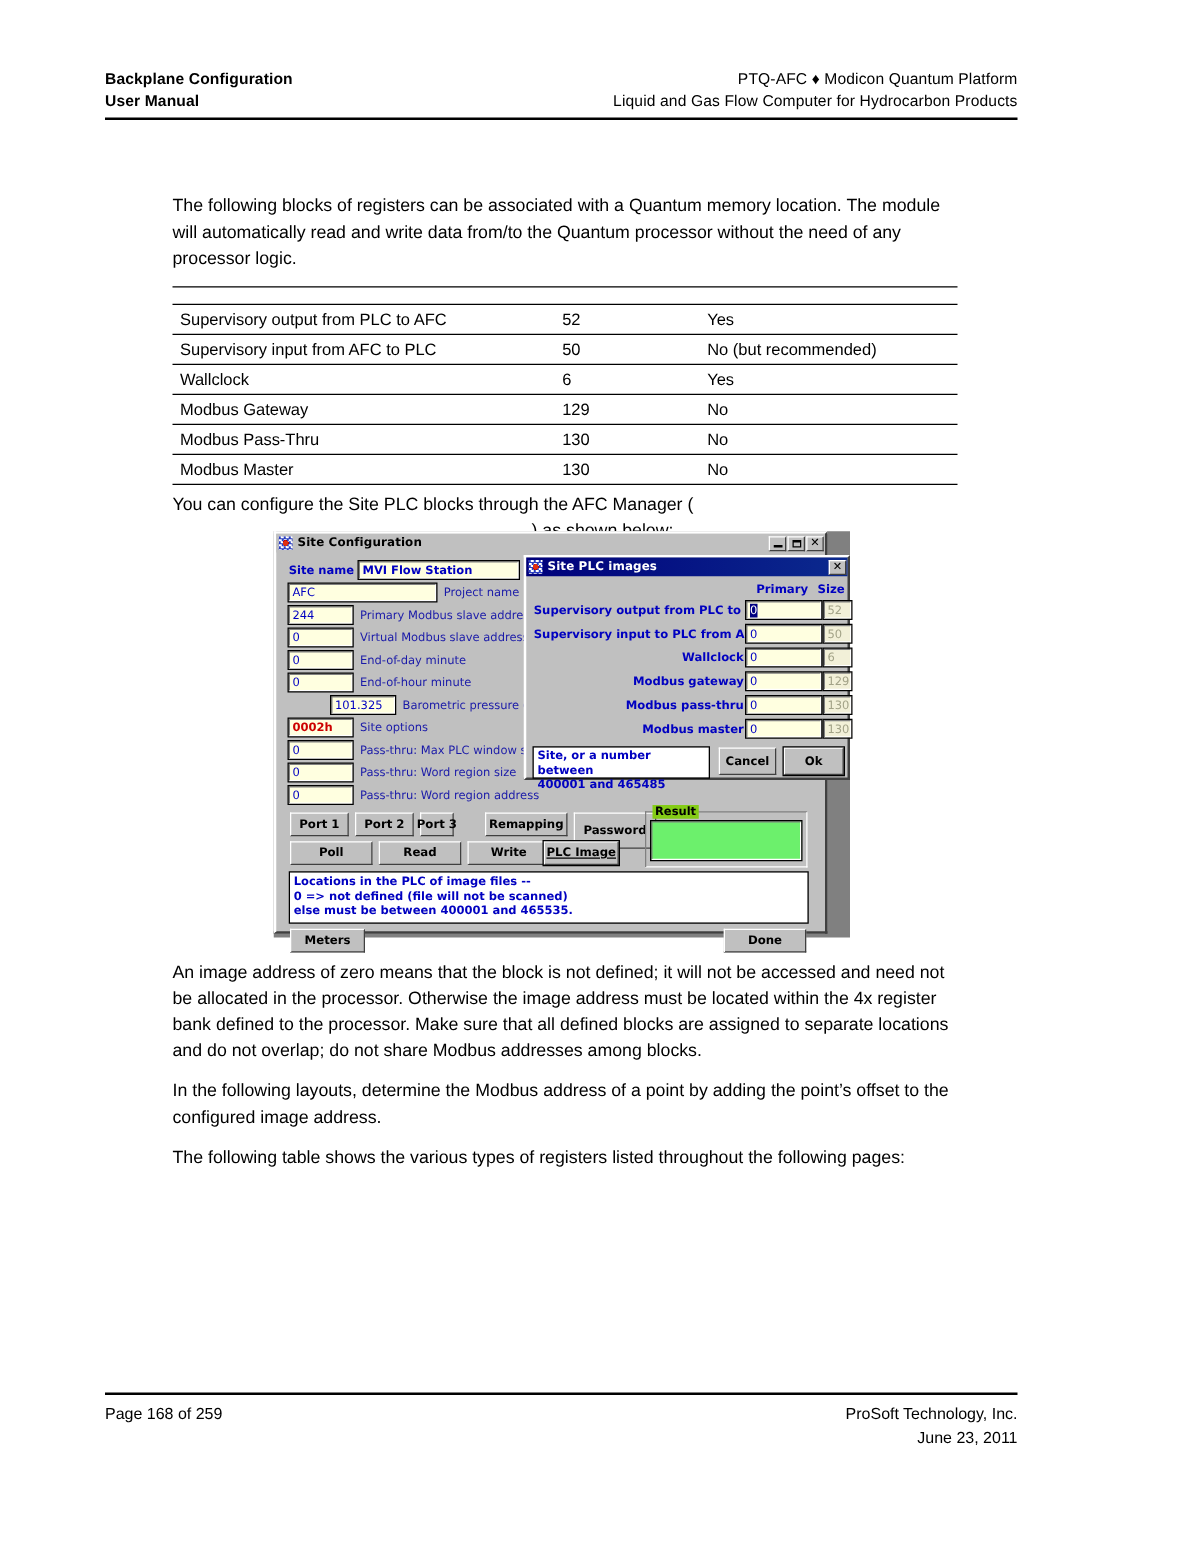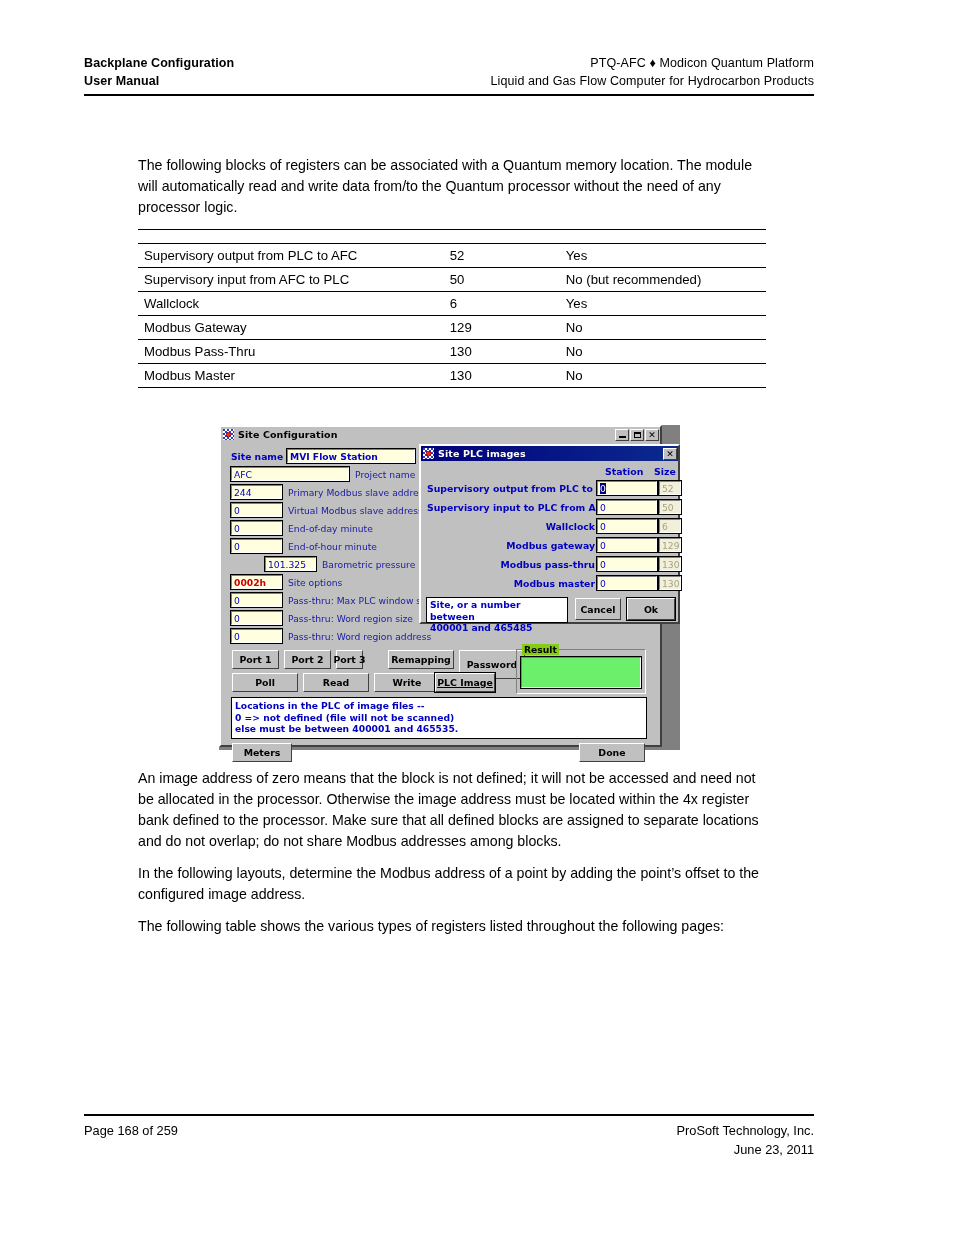--- a/index.html
+++ b/index.html
@@ -382,20 +382,24 @@
         <td class="c-req">No</td>
       </tr>
       <tr>
         <td class="c-name">Modbus Master</td>
         <td class="c-size">130</td>
         <td class="c-req">No</td>
       </tr>
     </tbody>
   </table>
 
+  <div class="after-table">
+    <span>You can configure the Site PLC blocks through the AFC Manager (</span>
+    <span class="line2">) as shown below:</span>
+  </div>
 </div>
 
 <div class="shot">
 
   <div class="win win-main">
 
     <div class="titlebar">
       <span class="title-icon"></span>
       <span class="title-text">Site Configuration</span>
       <span class="title-spacer"></span>
@@ -507,21 +511,21 @@
 
     <div class="titlebar active">
       <span class="title-icon"></span>
       <span class="title-text">Site PLC images</span>
       <span class="title-spacer"></span>
       <span class="tb-btn close">✕</span>
     </div>
 
     <div class="dlg-client">
 
-      <div class="dlg-colhdr" style="left:182px; top:2px;">Station</div>
+      <div class="dlg-colhdr" style="left:182px; top:2px;">Primary</div>
       <div class="dlg-colhdr" style="left:231px; top:2px;">Size</div>
 
       <div class="dlg-row" style="left:4px; top:17px;">
         <span class="dlg-lbl" style="width:168px;">Supervisory output from PLC to AFC</span>
         <span class="addr-box" style="margin-left:2px;"><span class="sel">0</span></span>
         <span class="size-box" style="margin-left:2px;">52</span>
       </div>
 
       <div class="dlg-row" style="left:4px; top:36px;">
         <span class="dlg-lbl" style="width:168px;">Supervisory input to PLC from AFC</span>

